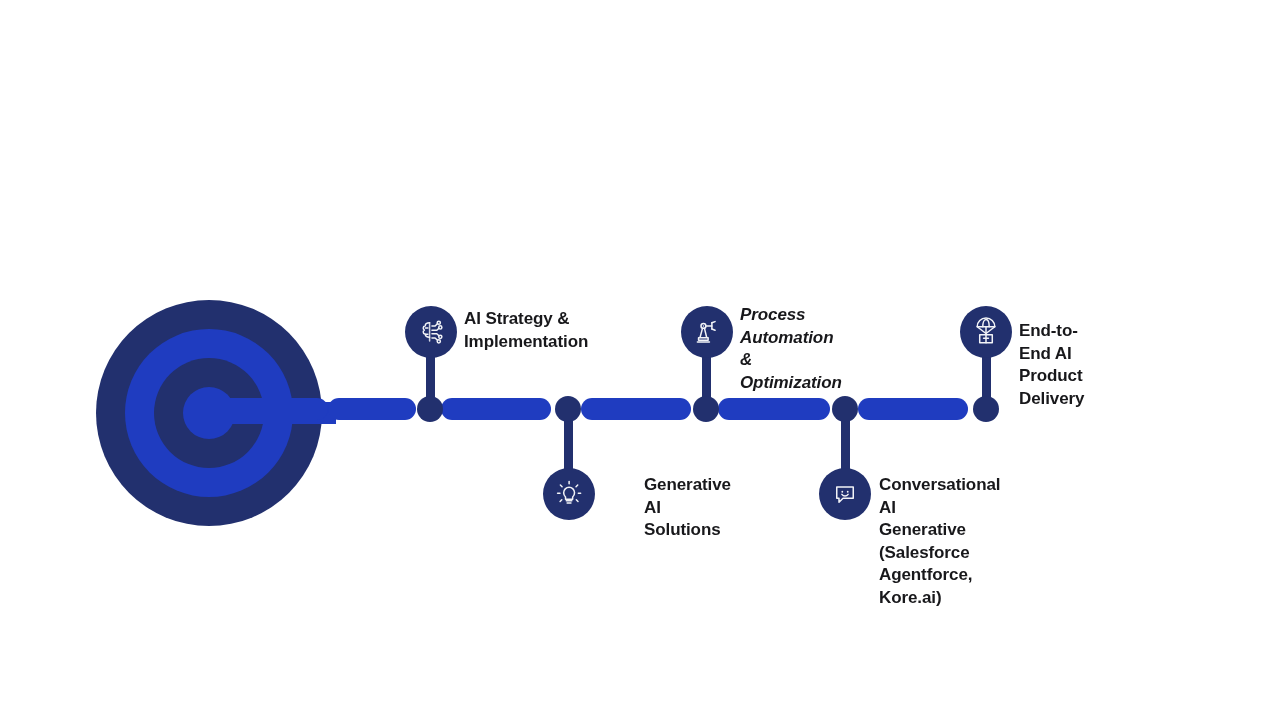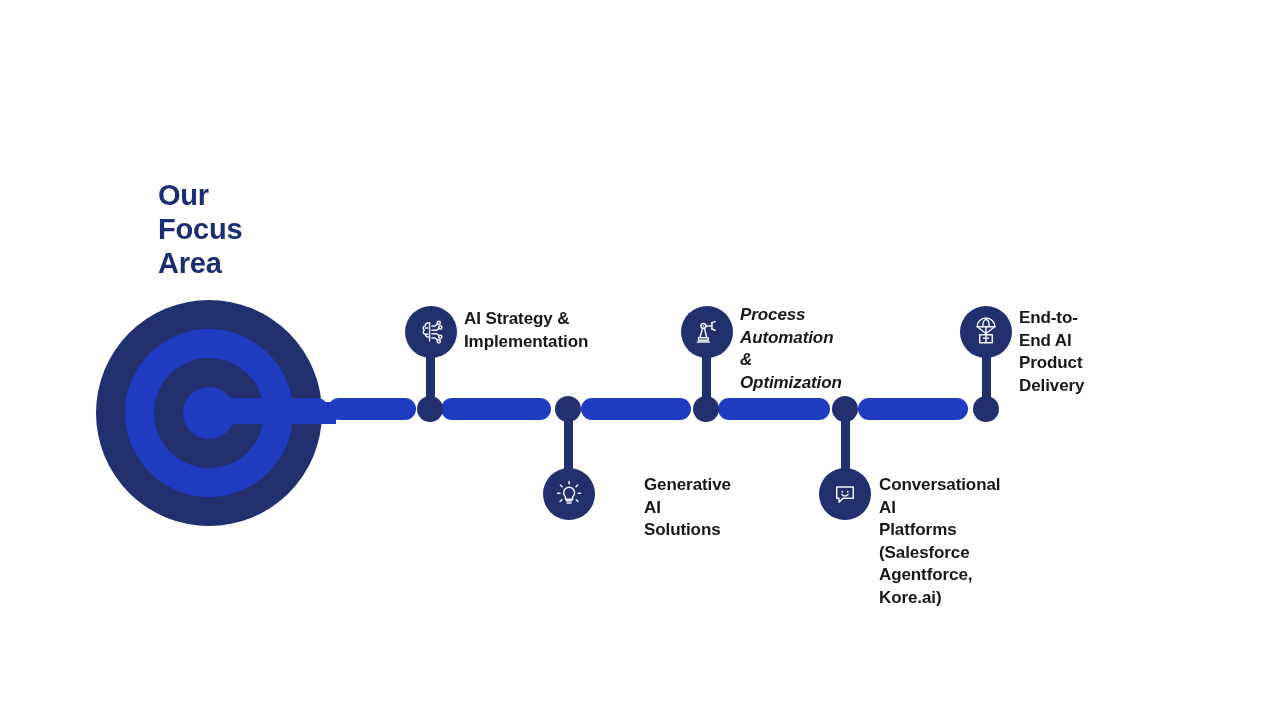--- a/index.html
+++ b/index.html
@@ -87,23 +87,20 @@
     letter-spacing: -0.1px;
     color: #18181b;
     white-space: pre-line;
   }
 </style>
 </head>
 <body>
 
 <div id="stage">
 
-  <div id="focus-title">Our
-Focus
-Area</div>
 
   <div id="target-wrap">
     <svg width="240" height="226" viewBox="0 0 240 226" aria-hidden="true">
       <circle cx="113" cy="113" r="113" fill="#22306e"></circle>
       <circle cx="113" cy="113" r="84" fill="#1f3cc0"></circle>
       <circle cx="113" cy="113" r="55" fill="#22306e"></circle>
       <circle cx="113" cy="113" r="26" fill="#1f3cc0"></circle>
       <rect x="113" y="102" width="127" height="22" fill="#1f3cc0"></rect>
     </svg>
   </div>
@@ -194,35 +191,35 @@
       <span>
         <svg width="30" height="30" viewBox="0 0 32 32" fill="none" stroke="#f2f3f7" stroke-width="1.6" stroke-linecap="round" stroke-linejoin="round">
           <path d="M7.2 8.4h17.6v12.1H13.9l-4.3 4.3v-4.3H7.2z"></path>
           <circle cx="13.1" cy="13.6" r="0.95" fill="#f2f3f7" stroke="none"></circle>
           <circle cx="18.9" cy="13.6" r="0.95" fill="#f2f3f7" stroke="none"></circle>
           <path d="M12.7 16.4c.8 1.1 2 1.7 3.3 1.7s2.5-.6 3.3-1.7"></path>
         </svg>
       </span>
     </div>
     <div class="item-label" style="left:879px; top:474px;">Conversational AI
-Platforms (Salesforce
+Generative (Salesforce
 Agentforce, Kore.ai)</div>
   </div>
 
   <div class="item">
     <div class="bubble" style="left:960px; top:306px;">
       <span>
         <svg width="30" height="30" viewBox="0 0 32 32" fill="none" stroke="#f2f3f7" stroke-width="1.6" stroke-linecap="round" stroke-linejoin="round">
           <path d="M6.6 10.4a9.4 9.4 0 0 1 18.8 0z"></path>
           <path d="M6.6 10.4 16 17.6l9.4-7.2"></path>
           <path d="M12.6 10.4c0-4.3 1.4-7.7 3.4-7.7s3.4 3.4 3.4 7.7"></path>
           <path d="M16 10.4v7.2"></path>
           <path d="M9.3 18.8h13.4v8.6H9.3z"></path>
           <path d="M16 18.8v8.6"></path>
           <path d="M13.4 22.6h5.2"></path>
         </svg>
       </span>
     </div>
-    <div class="item-label" style="left:1019px; top:307px;">End-to-End AI
+    <div class="item-label" style="left:1019px; top:320px;">End-to-End AI
 Product Delivery</div>
   </div>
 
 </div>
 
 </body></html>

